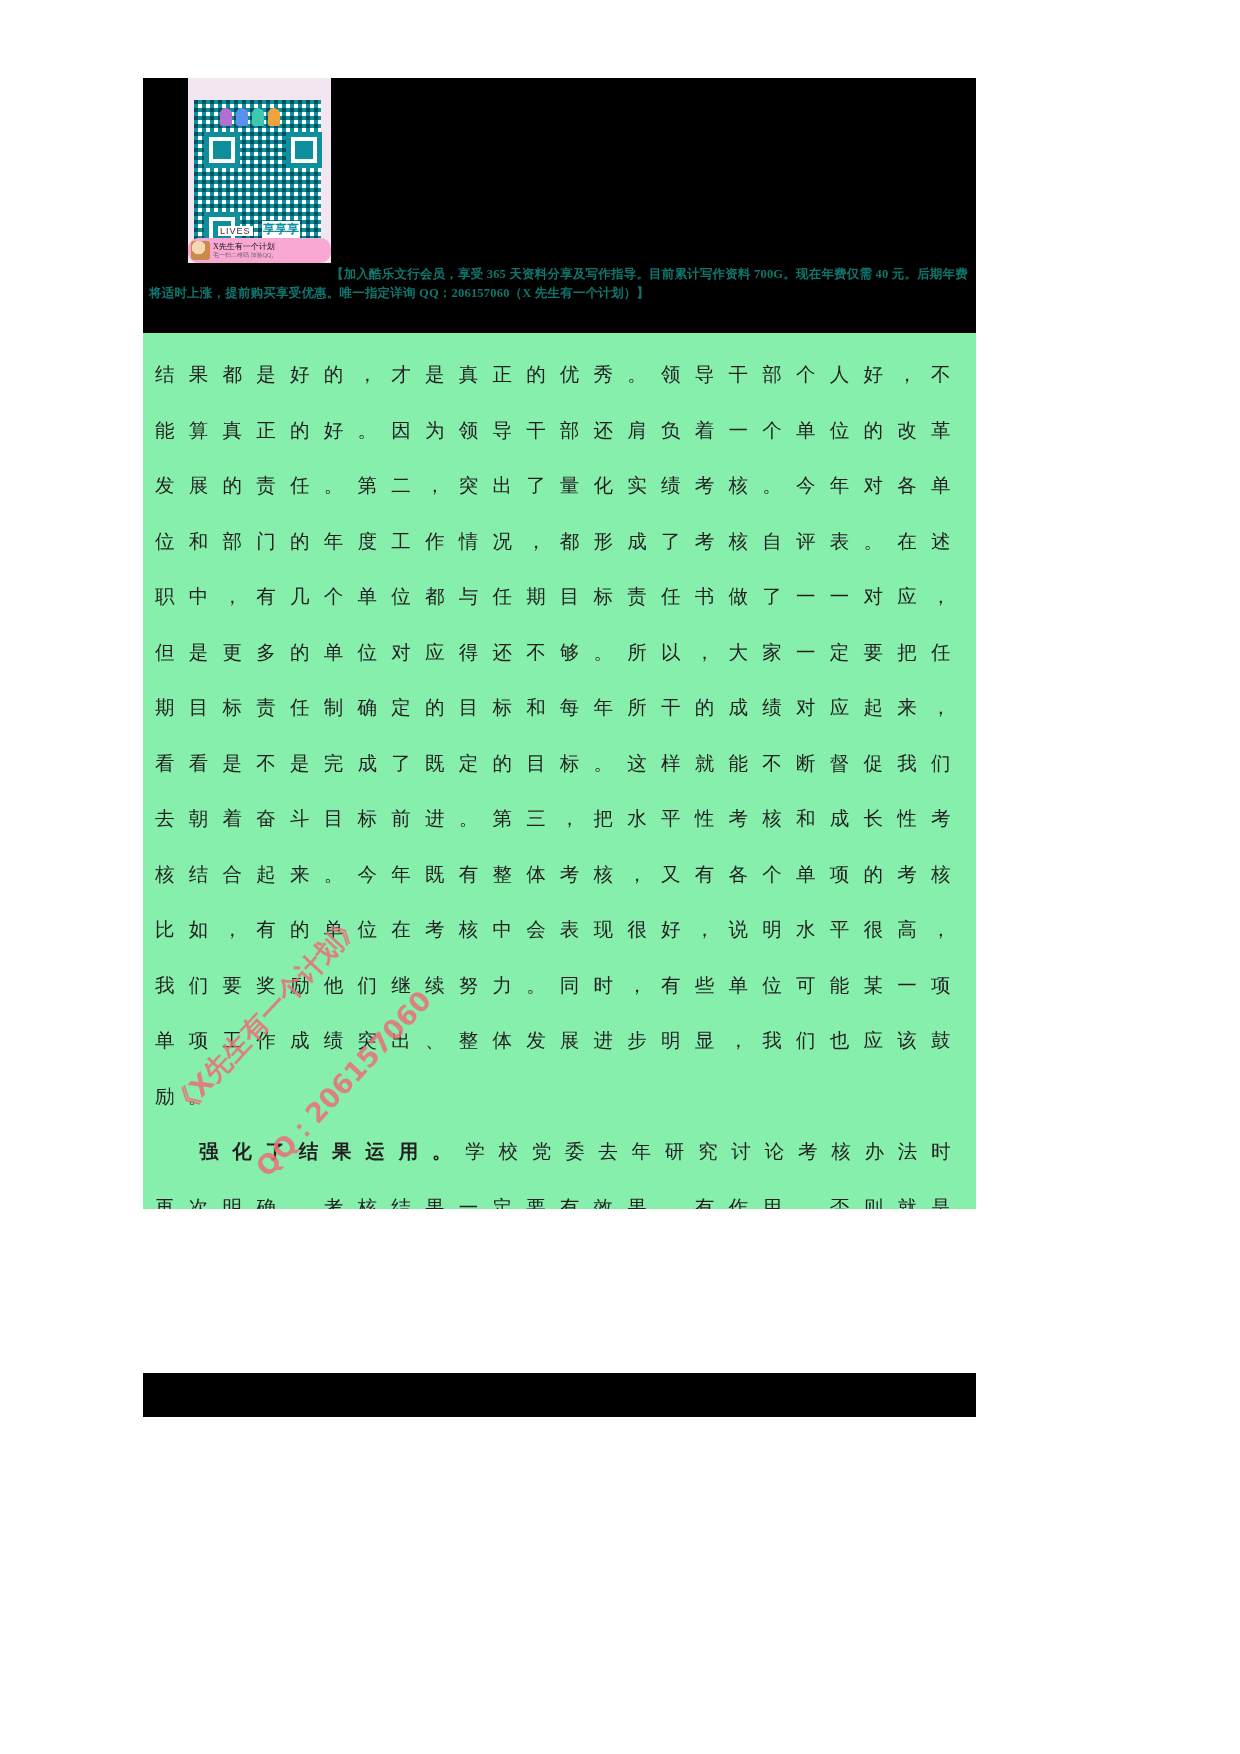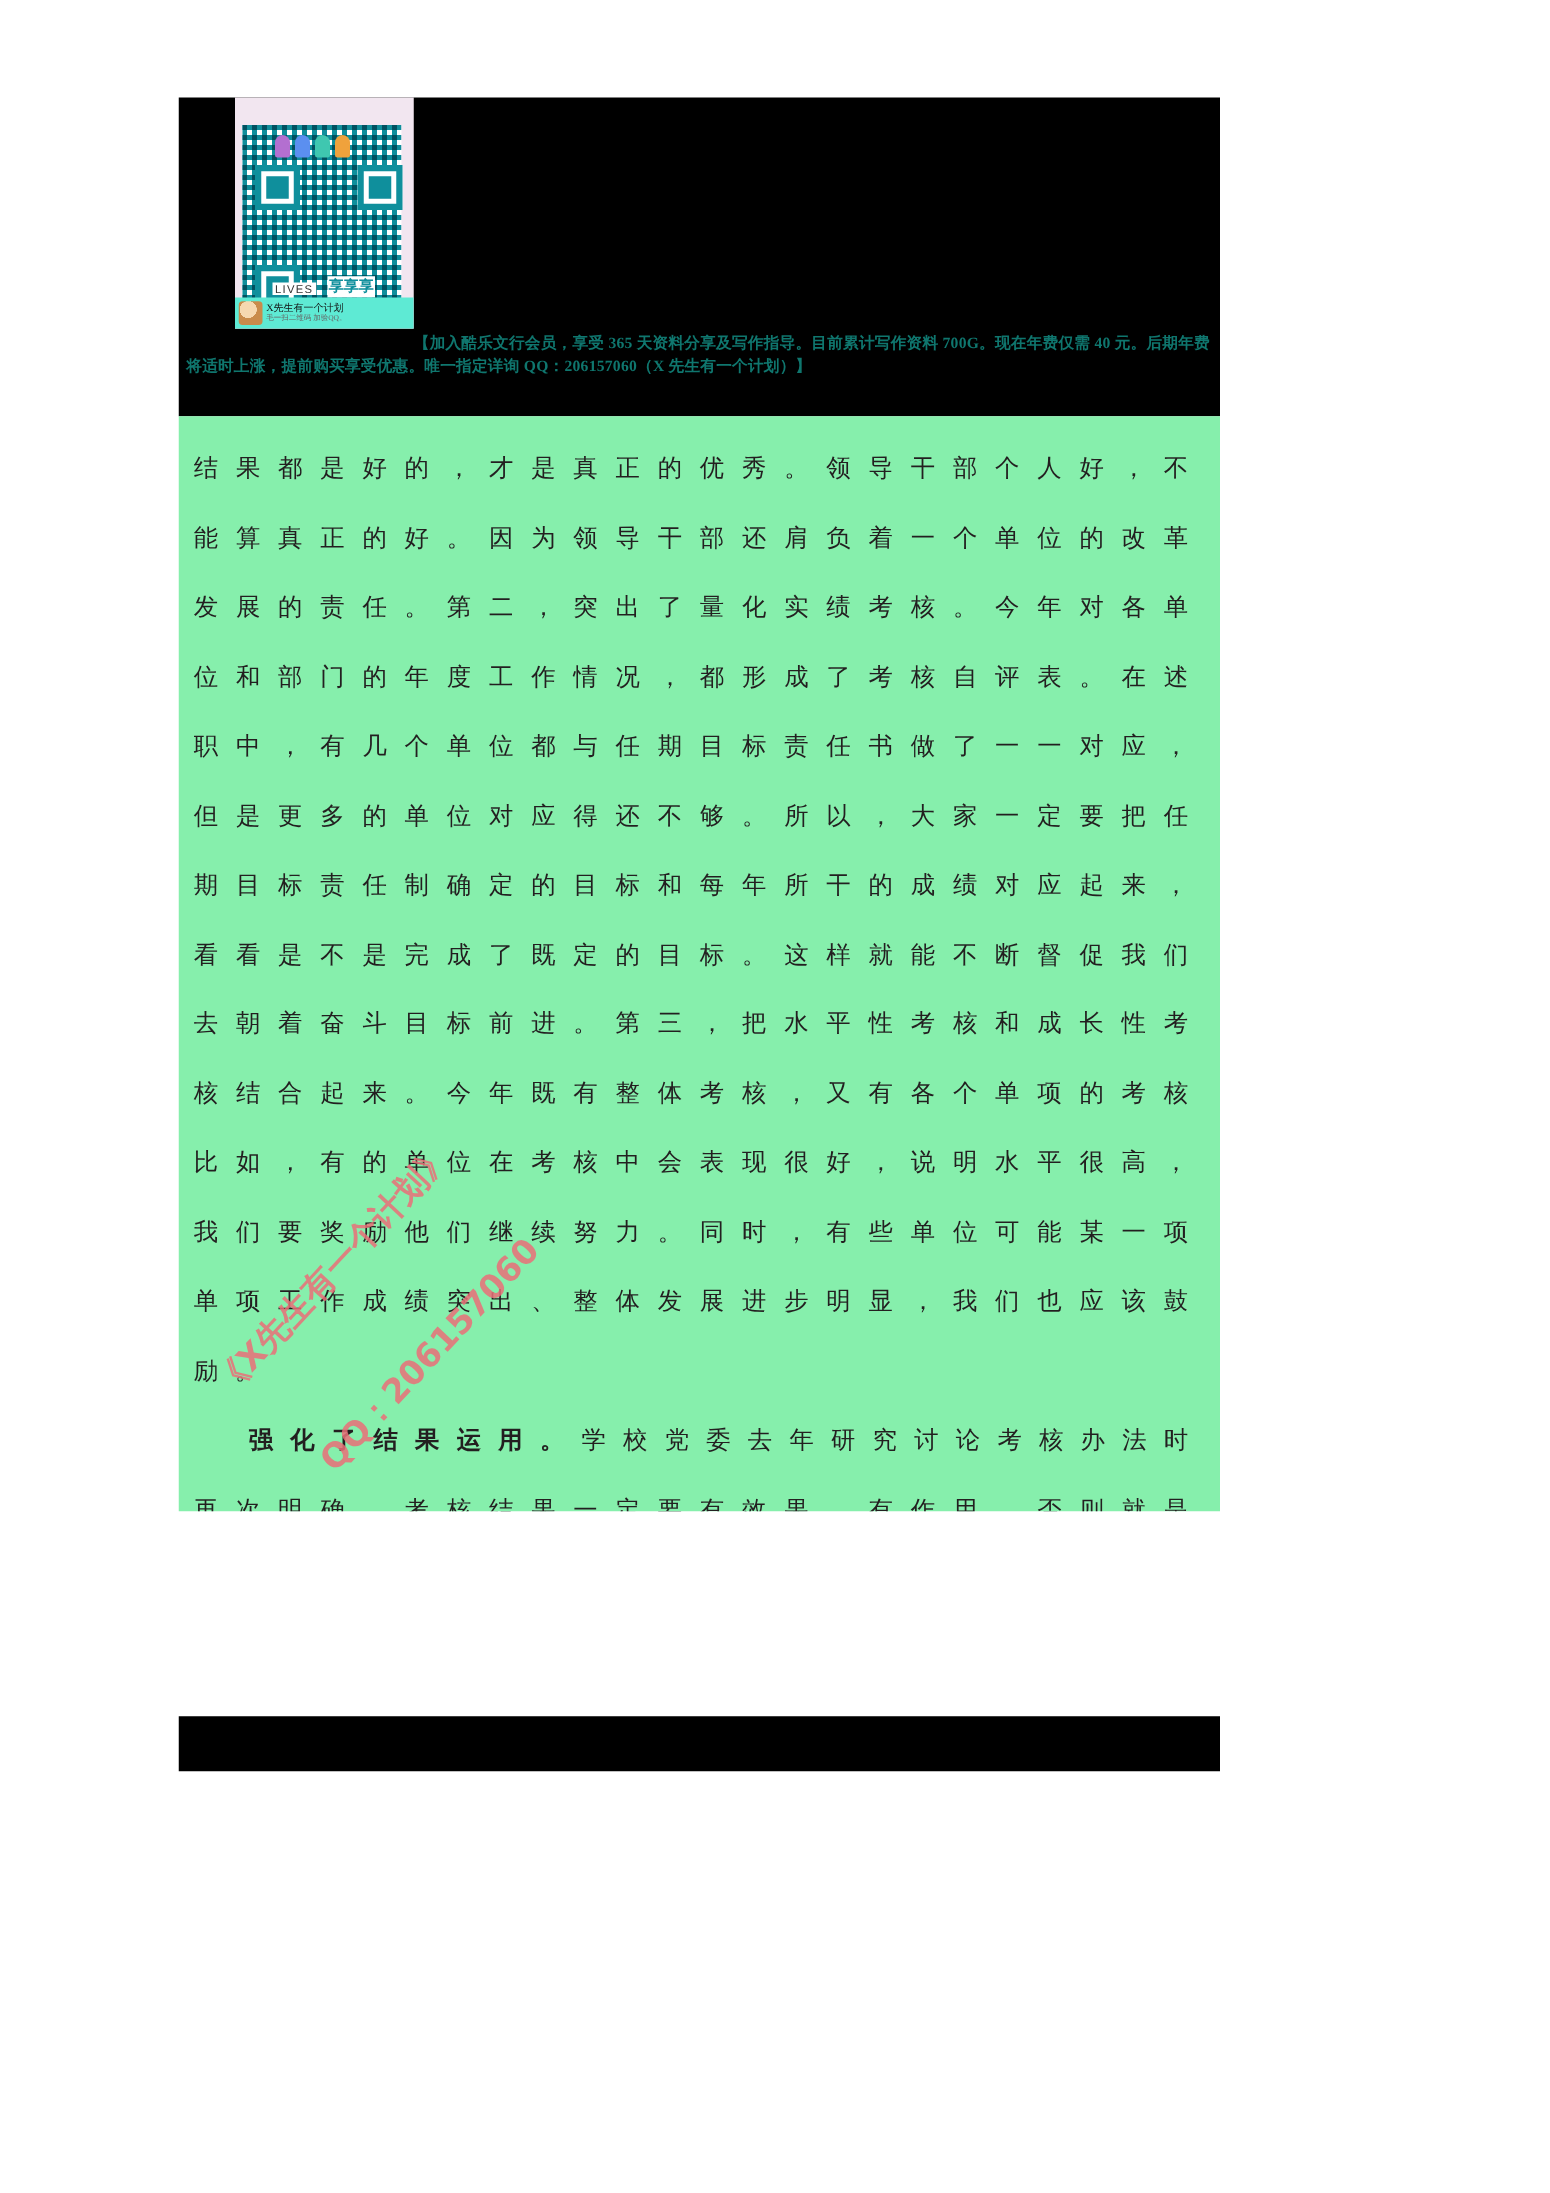--- a/index.html
+++ b/index.html
@@ -114,26 +114,27 @@
     font-weight: bold;
     background: #ffffff;
     padding: 0 1px;
   }
   #promo-caption {
     position: absolute;
     left: 0;
     bottom: 0;
     width: 143px;
     height: 25px;
-    background: #5eead4;
+    background: #f9a8d4;
     display: flex;
     align-items: center;
     gap: 3px;
     padding-left: 3px;
     box-sizing: border-box;
+    border-radius: 11px;
   }
   #promo-avatar {
     width: 19px;
     height: 19px;
     border-radius: 3px;
     background: radial-gradient(circle at 40% 35%, #f6d8b0 0 40%, #c98b4b 41% 100%);
     flex: 0 0 auto;
   }
   #promo-caption-text {
     display: flex;

